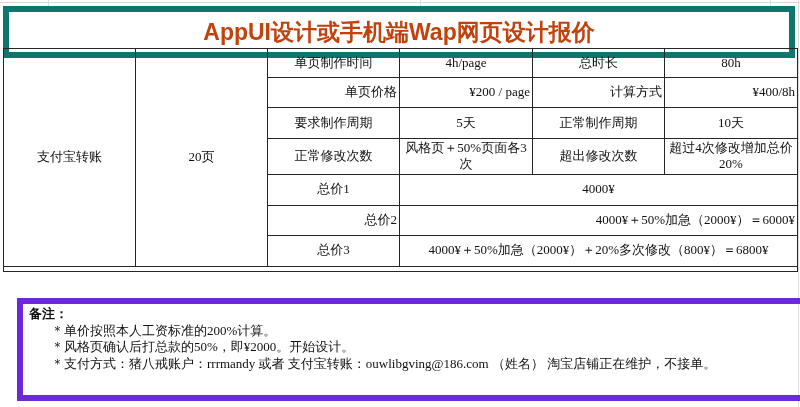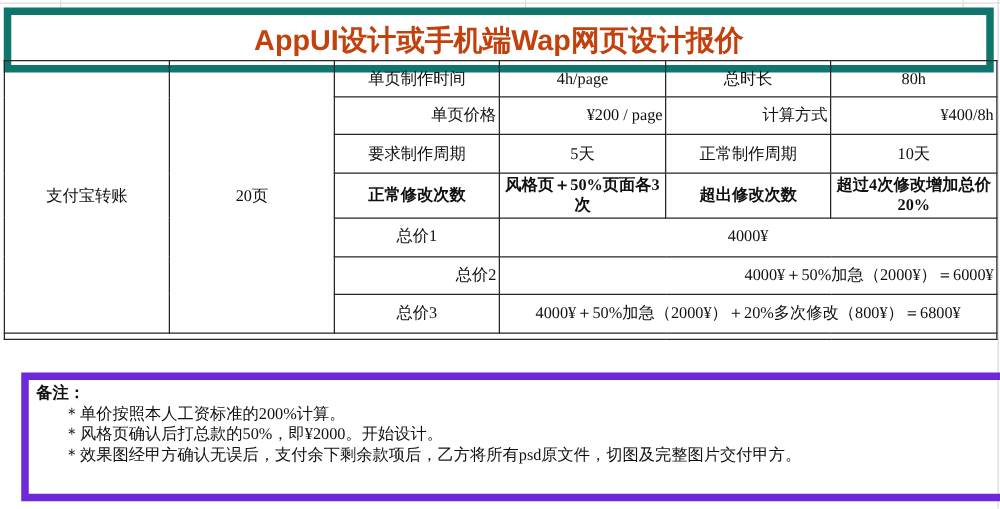--- a/index.html
+++ b/index.html
@@ -41,21 +41,21 @@
   table.quote-table td {
     border: 1px solid #262626;
     padding: 1px 2px;
     overflow: hidden;
     line-height: 1.25;
     margin-top: 19px;
   }
   tr.h29 { height: 29px; }
   tr.h30 { height: 30px; text-align: right; }
   tr.h31 { height: 31px; }
-  tr.h34 { height: 34px; font-weight: bold; }
+  tr.h34 { height: 34px; }
   tr.spacer { height: 5px; }
   tr.spacer td { padding: 0; }
 
   .notes-box {
     position: absolute; left: 17px; top: 298px;
     width: 792px; height: 103px;
     border: 6px solid #6d28d9;
     box-sizing: border-box;
     padding: 2px 6px 0 6px;
     font-size: 13px;
@@ -126,14 +126,14 @@
   <tr class="spacer">
     <td colspan="6"></td>
   </tr>
 </tbody>
   </table>
 
 <div class="notes-box">
   <div class="notes-heading">备注：</div>
   <div class="note-item">＊单价按照本人工资标准的200%计算。</div>
   <div class="note-item">＊风格页确认后打总款的50%，即¥2000。开始设计。</div>
-  <div class="note-item">＊效果图经甲方确认无误后，支付余下剩余款项后，乙方将所有psd原文件，切图及完整图片交付甲方。</div>
+  <div class="note-item">＊支付方式：猪八戒账户：rrrmandy  或者 支付宝转账：ouwlibgving@186.com （姓名） 淘宝店铺正在维护，不接单。</div>
 </div>
 
 </body></html>

